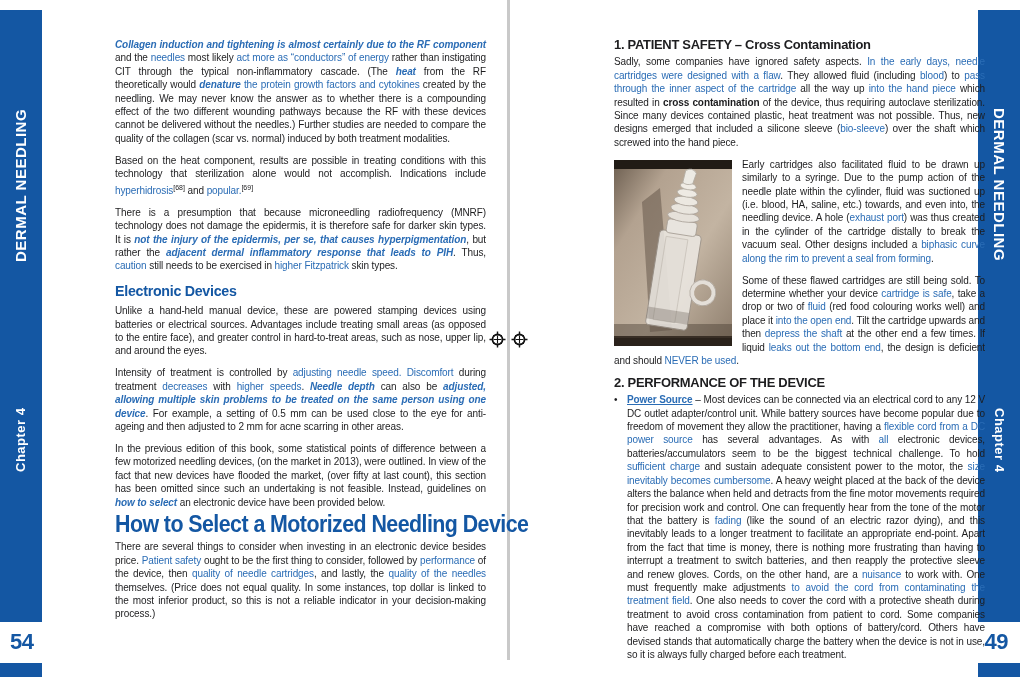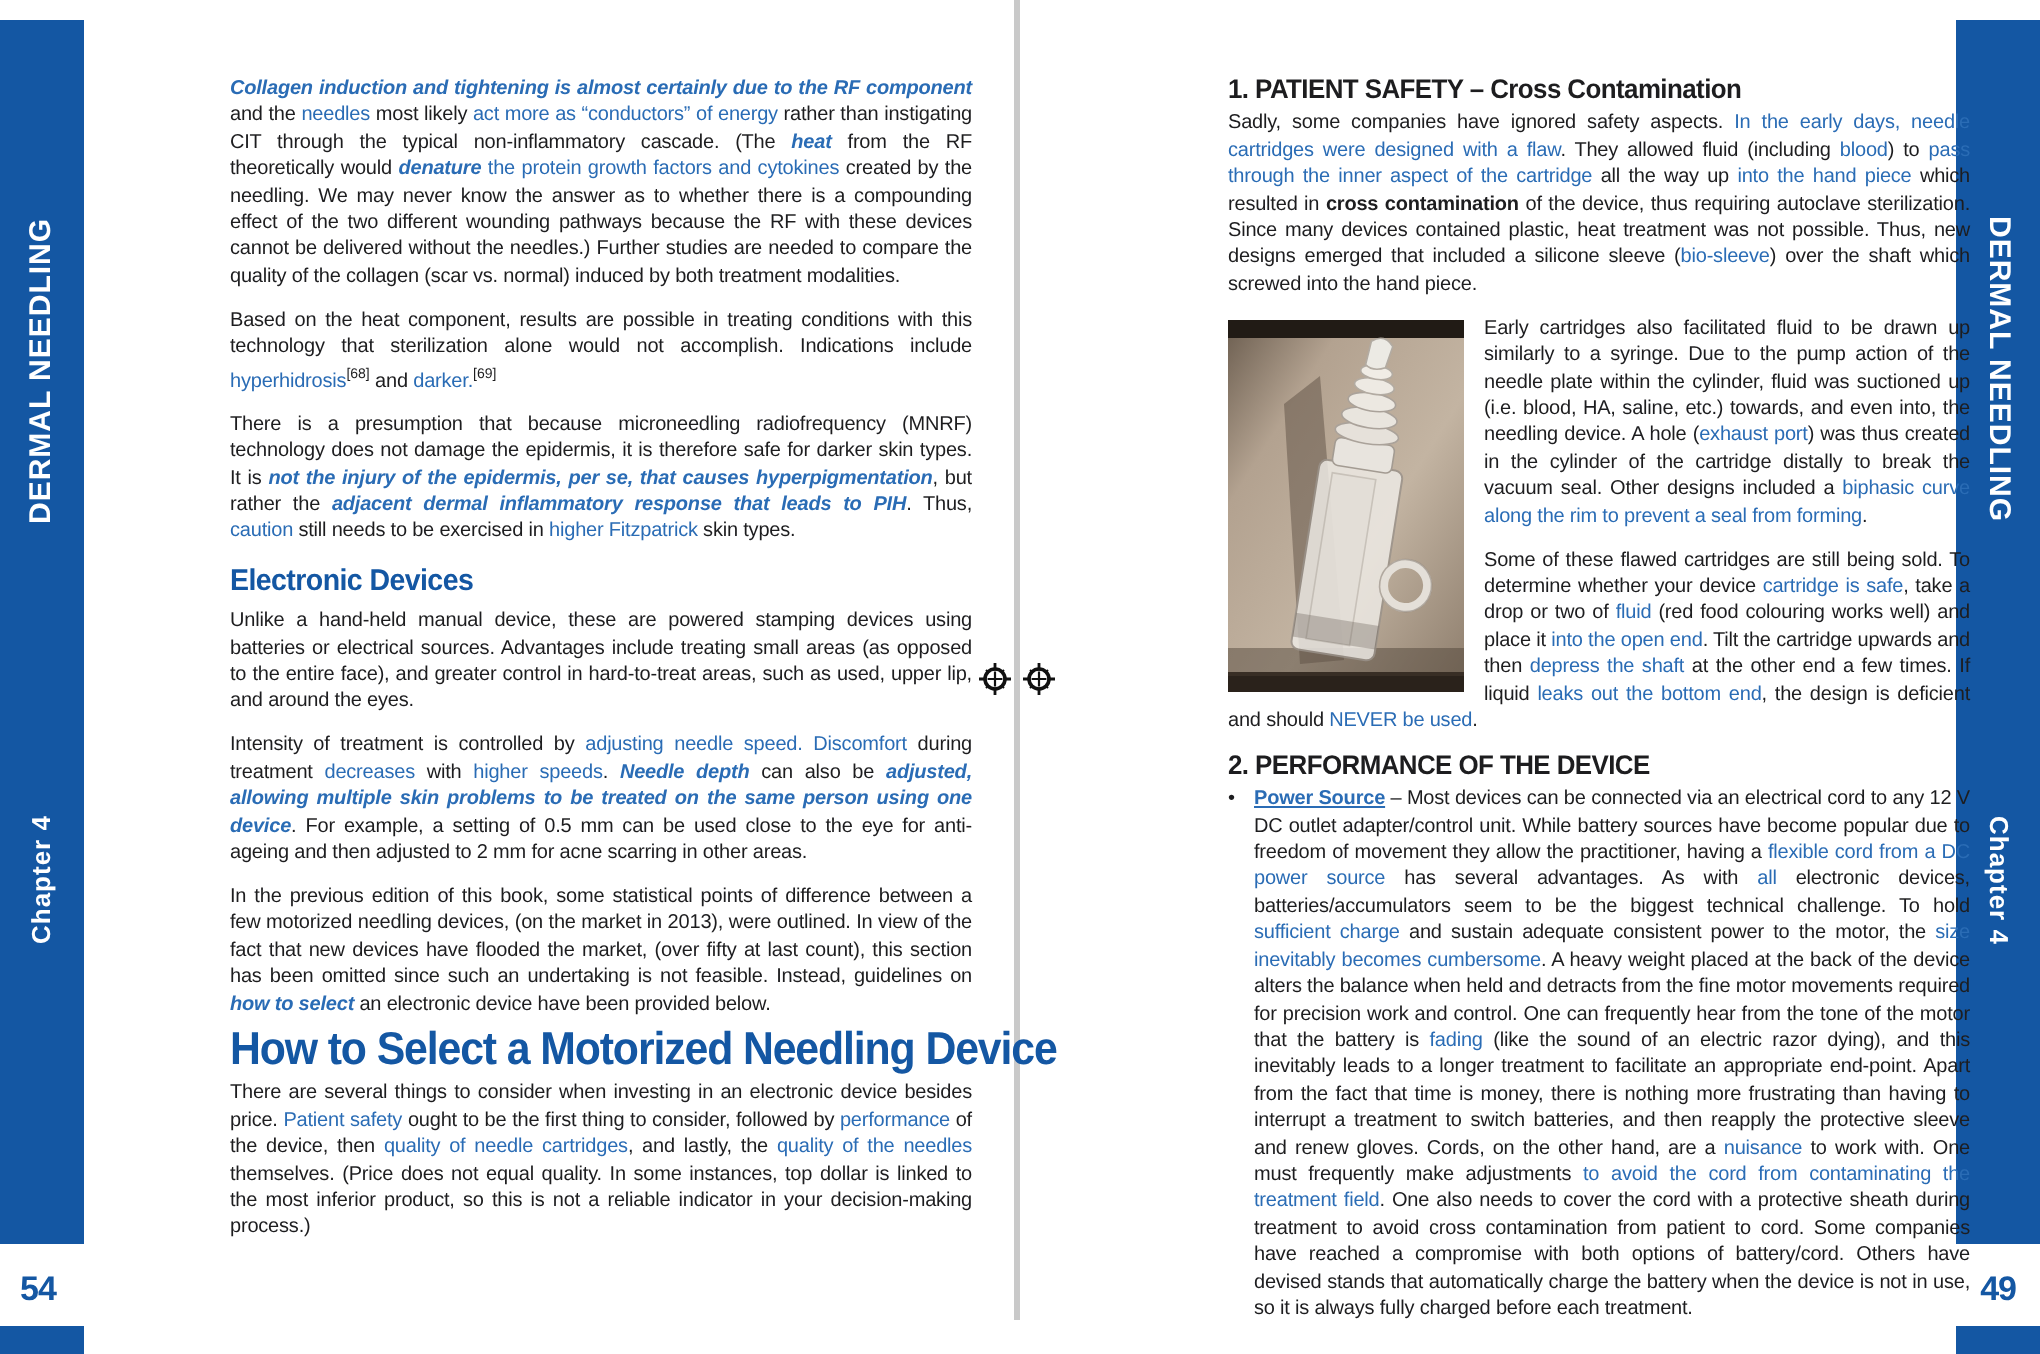--- a/index.html
+++ b/index.html
@@ -19,21 +19,21 @@
   .footblock{position:absolute;bottom:0;width:42px;height:14px;background:var(--blue);}
   .footblock.left{left:0;} .footblock.right{right:0;}
   .vtext{
     position:absolute;width:42px;color:#fff;font-weight:bold;
     writing-mode:vertical-rl;text-align:center;line-height:42px;letter-spacing:0.5px;
   }
   .vtext.flip{transform:rotate(180deg);}
   .vtitle{top:70px;height:230px;font-size:15px;}
   .vchapter{top:365px;height:150px;font-size:13px;}
   .side-left{left:0;} .side-right{right:0;}
-  .pageno{position:absolute;bottom:22px;color:var(--blue);font-weight:bold;font-size:17px;letter-spacing:-0.5px;}
+  .pageno{position:absolute;bottom:22px;color:var(--blue);font-weight:bold;font-size:22px;letter-spacing:-0.5px;}
   .pageno.left{left:10px;} .pageno.right{right:12px;}
   
   .gutter-line{position:absolute;left:507px;top:0;width:3px;height:660px;background:var(--gutter);}
   .regmark{position:absolute;top:331px;width:17px;height:17px;}
   .regmark.m1{left:489px;} .regmark.m2{left:511px;}
   
   .page{position:absolute;top:38px;width:371px;font-size:10px;line-height:13.4px;
         text-align:justify;letter-spacing:-0.1px;margin-left:40px;}
   .page.pleft{left:75px;}
   .page.pright{left:574px;}
@@ -83,24 +83,24 @@
 </svg>
 <svg class="regmark m2" viewBox="0 0 17 17">
   <circle cx="8.5" cy="8.5" r="5" fill="none" stroke="#111" stroke-width="1.8"></circle>
   <path d="M8.5 0.5 V4.2 M8.5 12.8 V16.5 M0.5 8.5 H4.2 M12.8 8.5 H16.5" stroke="#111" stroke-width="1.4" fill="none"></path>
   <path d="M8.5 4.8 V12.2 M4.8 8.5 H12.2" stroke="#111" stroke-width="1.1" fill="none"></path>
   <path d="M4 4 l1.4 1.4 M13 4 l-1.4 1.4 M4 13 l1.4 -1.4 M13 13 l-1.4 -1.4" stroke="#111" stroke-width="1" fill="none"></path>
 </svg>
 
 <div class="page pleft">
   <p><span class="sg-bi">Collagen induction and tightening is almost certainly due to the RF component </span><span class="sg-n">and the </span><span class="sg-b">needles</span><span class="sg-n"> most likely </span><span class="sg-b">act more as “conductors” of energy</span><span class="sg-n"> rather than instigating CIT through the typical non-inflammatory cascade. (The </span><span class="sg-bi">heat</span><span class="sg-n"> from the RF theoretically would </span><span class="sg-bi">denature</span><span class="sg-n"> </span><span class="sg-b">the protein growth factors and cytokines</span><span class="sg-n"> created by the needling. We may never know the answer as to whether there is a compounding effect of the two different wounding pathways because the RF with these devices cannot be delivered without the needles.) Further studies are needed to compare the quality of the collagen (scar vs. normal) induced by both treatment modalities.</span></p>
-  <p><span class="sg-n">Based on the heat component, results are possible in treating conditions with this technology that sterilization alone would not accomplish. Indications include </span><span class="sg-b">hyperhidrosis</span><span class="sg-sup">[68]</span><span class="sg-n"> and </span><span class="sg-b">darker.</span><span class="sg-sup">[69]</span></p>
+  <p><span class="sg-n">Based on the heat component, results are possible in treating conditions with this technology that sterilization alone would not accomplish. Indications include </span><span class="sg-b">hyperhidrosis</span><span class="sg-sup">[68]</span><span class="sg-n"> and </span><span class="sg-b">popular.</span><span class="sg-sup">[69]</span></p>
   <p><span class="sg-n">There is a presumption that because microneedling radiofrequency (MNRF) technology does not damage the epidermis, it is therefore safe for darker skin types. It is </span><span class="sg-bi">not the injury of the epidermis, per se, that causes hyperpigmentation</span><span class="sg-n">, but rather the </span><span class="sg-bi">adjacent dermal inflammatory response that leads to PIH</span><span class="sg-n">. Thus, </span><span class="sg-b">caution</span><span class="sg-n"> still needs to be exercised in </span><span class="sg-b">higher Fitzpatrick</span><span class="sg-n"> skin types.</span></p>
   <div class="h-small">Electronic Devices</div>
-  <p><span class="sg-n">Unlike a hand-held manual device, these are powered stamping devices using batteries or electrical sources. Advantages include treating small areas (as opposed to the entire face), and greater control in hard-to-treat areas, such as used, upper lip, and around the eyes.</span></p>
+  <p><span class="sg-n">Unlike a hand-held manual device, these are powered stamping devices using batteries or electrical sources. Advantages include treating small areas (as opposed to the entire face), and greater control in hard-to-treat areas, such as nose, upper lip, and around the eyes.</span></p>
   <p><span class="sg-n">Intensity of treatment is controlled by </span><span class="sg-b">adjusting needle speed. Discomfort</span><span class="sg-n"> during treatment </span><span class="sg-b">decreases</span><span class="sg-n"> with </span><span class="sg-b">higher speeds</span><span class="sg-n">. </span><span class="sg-bi">Needle depth</span><span class="sg-n"> can also be </span><span class="sg-bi">adjusted, allowing multiple skin problems to be treated on the same person using one device</span><span class="sg-n">. For example, a setting of 0.5 mm can be used close to the eye for anti-ageing and then adjusted to 2 mm for acne scarring in other areas.</span></p>
   <p><span class="sg-n">In the previous edition of this book, some statistical points of difference between a few motorized needling devices, (on the market in 2013), were outlined. In view of the fact that new devices have flooded the market, (over fifty at last count), this section has been omitted since such an undertaking is not feasible. Instead, guidelines on </span><span class="sg-bi">how to select</span><span class="sg-n"> an electronic device have been provided below.</span></p>
   <div class="h-big">How to Select a Motorized Needling Device</div>
   <p><span class="sg-n">There are several things to consider when investing in an electronic device besides price. </span><span class="sg-ib">Patient safety</span><span class="sg-n"> ought to be the first thing to consider, followed by </span><span class="sg-ib">performance</span><span class="sg-n"> of the device, then </span><span class="sg-ib">quality of needle cartridges</span><span class="sg-n">, and lastly, the </span><span class="sg-ib">quality of the needles</span><span class="sg-n"> themselves. (Price does not equal quality. In some instances, top dollar is linked to the most inferior product, so this is not a reliable indicator in your decision-making process.)</span></p>
 </div>
 
 <div class="page pright">
   <div class="h-black">1. PATIENT SAFETY – Cross Contamination</div>
   <p><span class="sg-n">Sadly, some companies have ignored safety aspects. </span><span class="sg-b">In the early days, needle cartridges were designed with a flaw</span><span class="sg-n">. They allowed fluid (including </span><span class="sg-ib">blood</span><span class="sg-n">) to </span><span class="sg-b">pass through the inner aspect of the cartridge</span><span class="sg-n"> all the way up </span><span class="sg-ib">into the hand piece</span><span class="sg-n"> which resulted in </span><span class="sg-bold">cross contamination</span><span class="sg-n"> of the device, thus requiring autoclave sterilization. Since many devices contained plastic, heat treatment was not possible. Thus, new designs emerged that included a silicone sleeve (</span><span class="sg-b">bio-sleeve</span><span class="sg-n">) over the shaft which screwed into the hand piece.</span></p>
 

